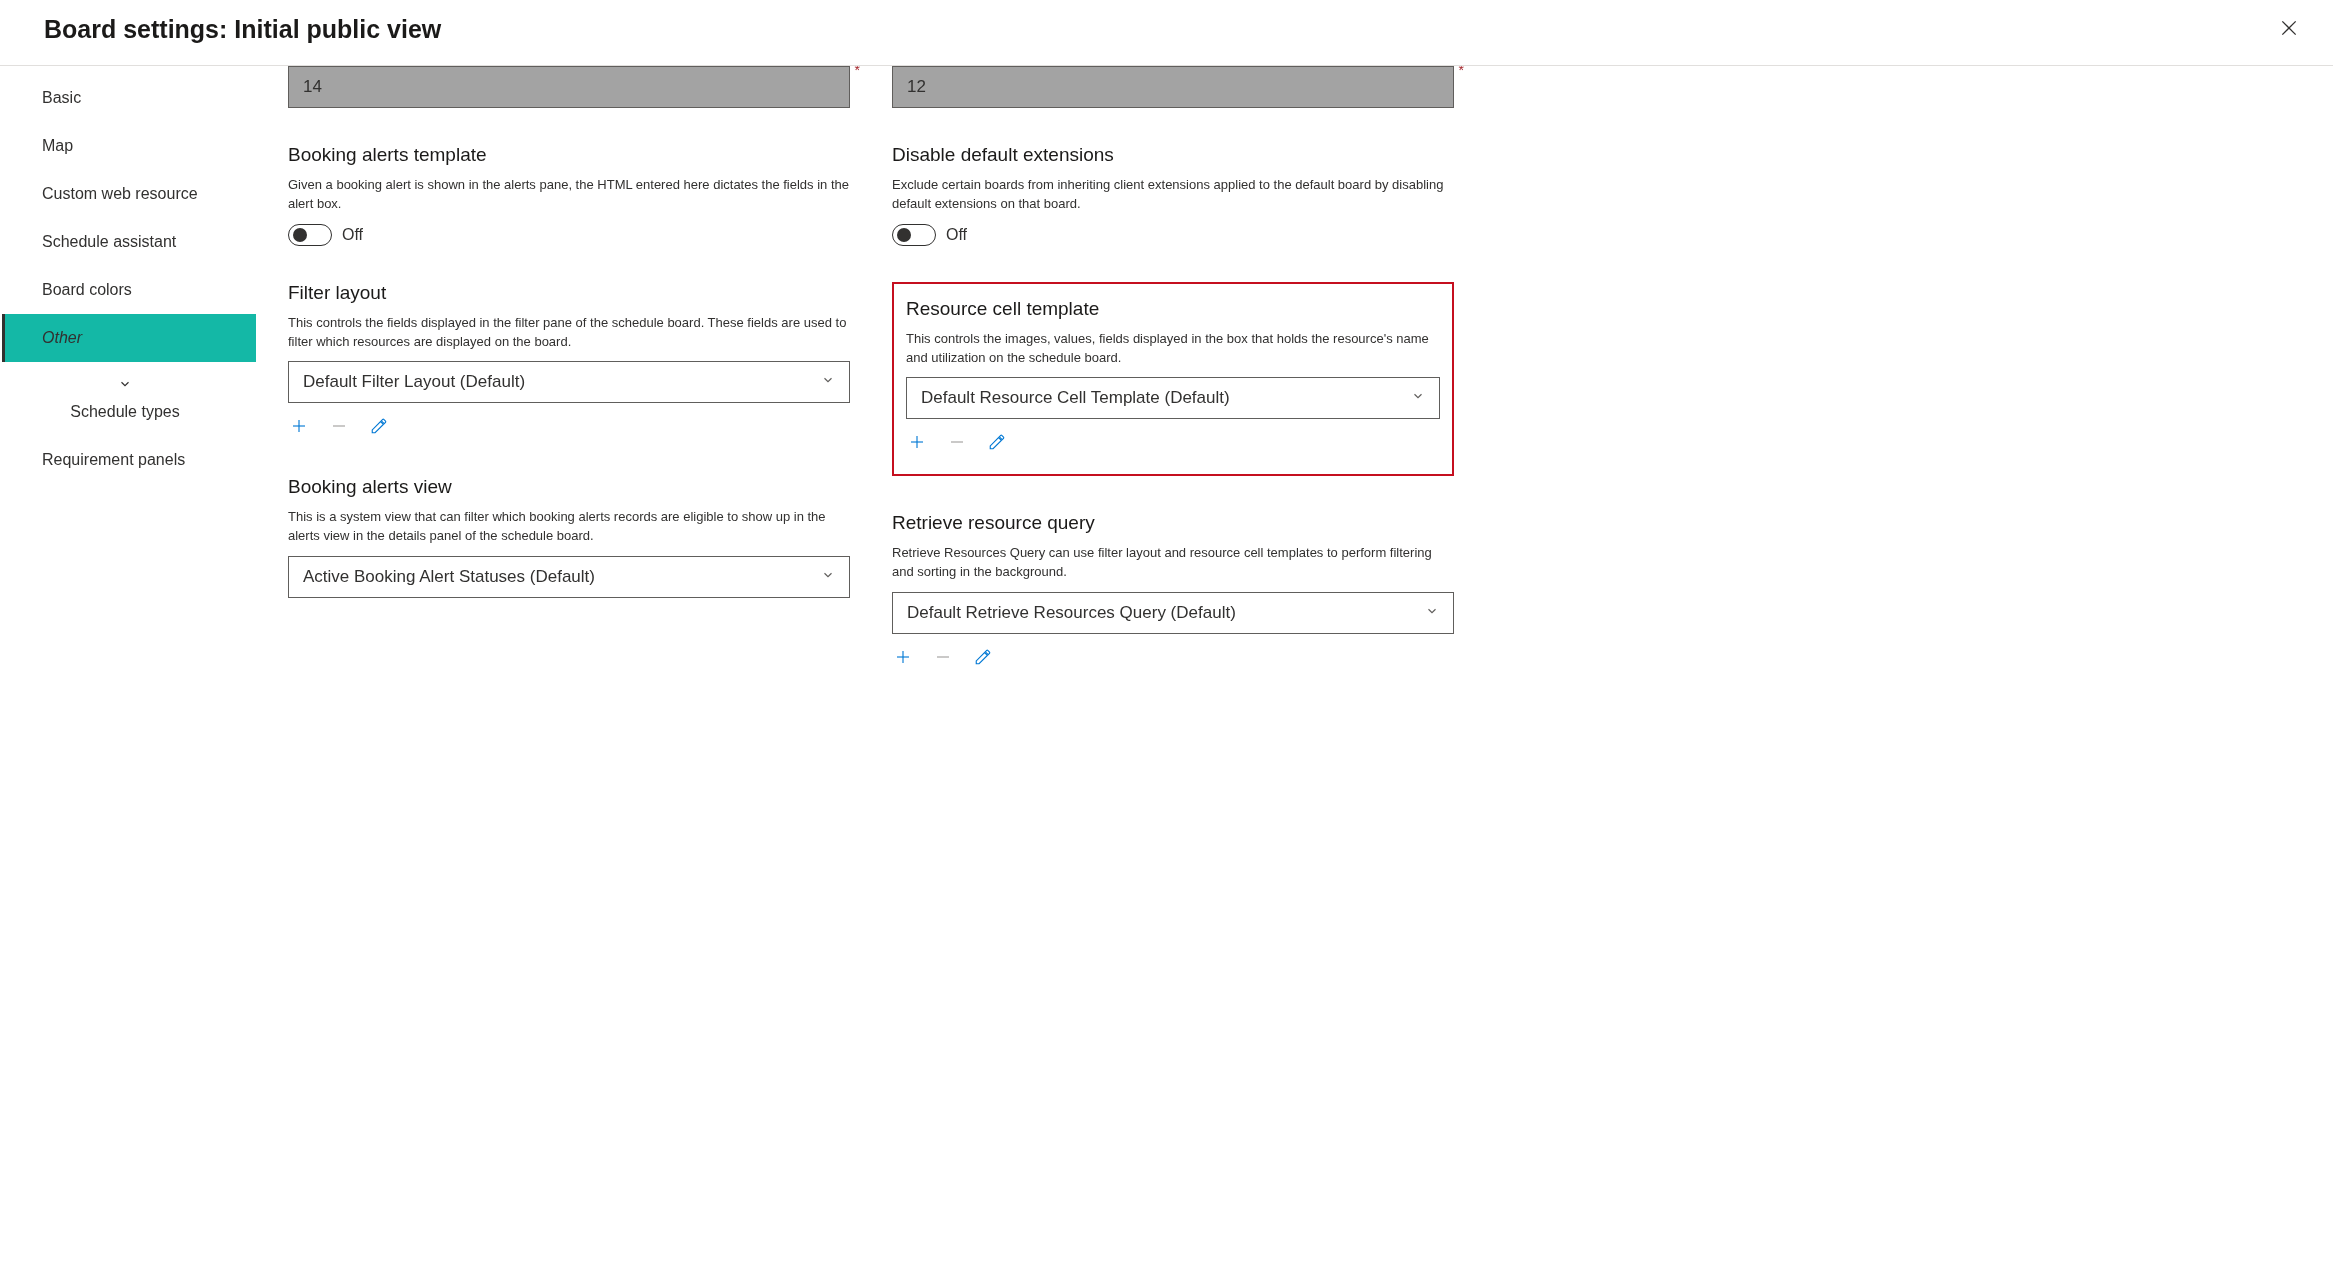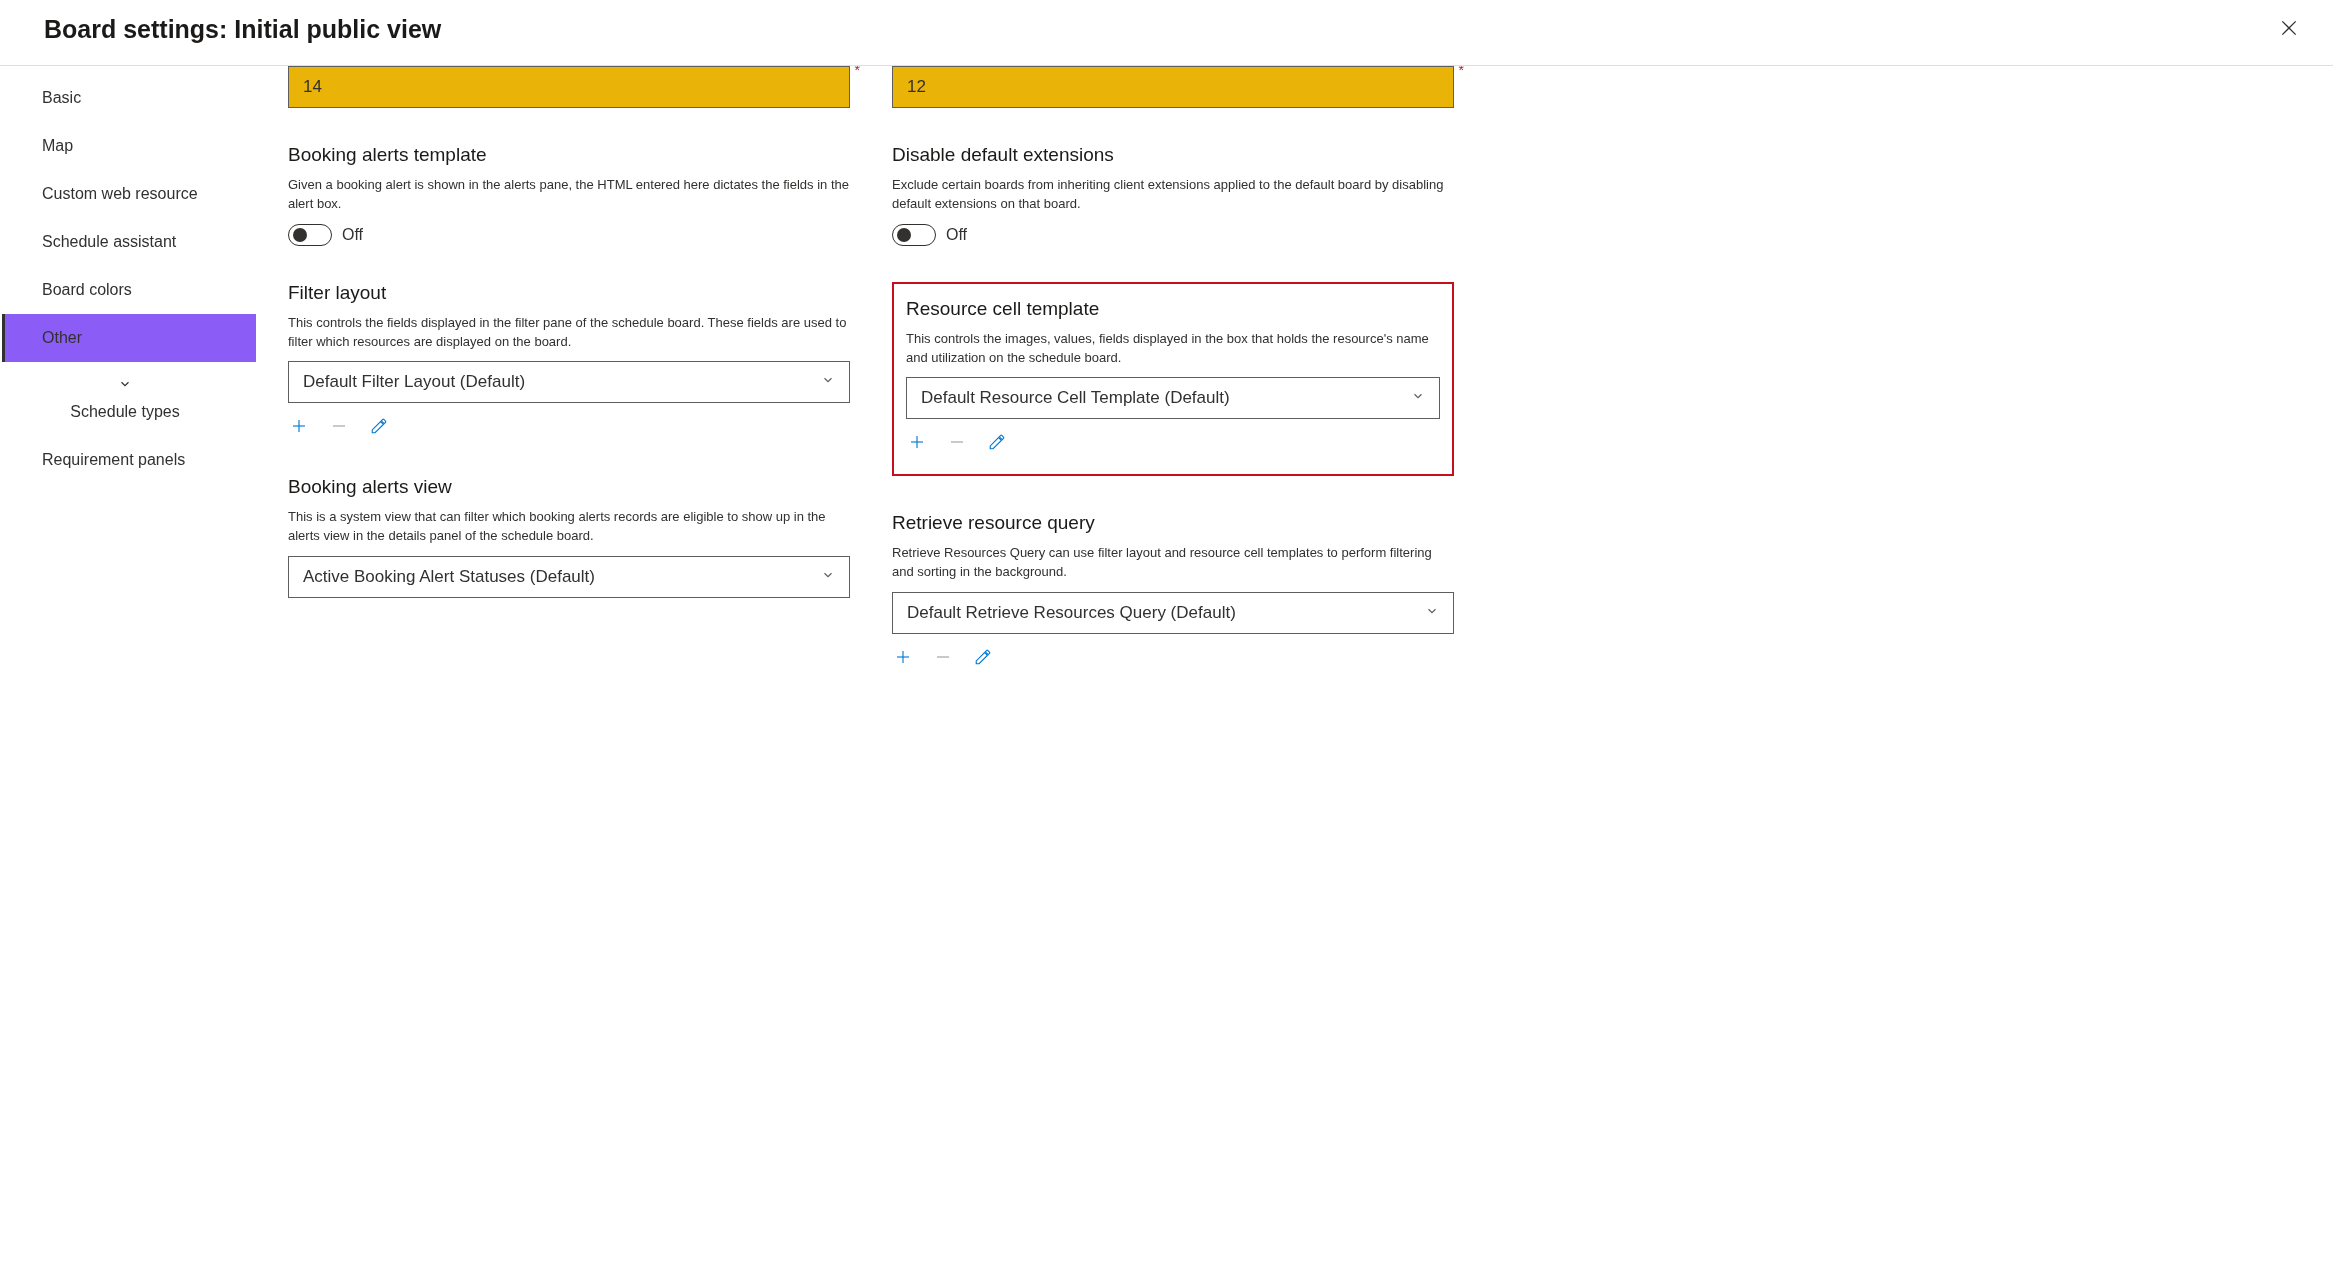--- a/index.html
+++ b/index.html
@@ -40,22 +40,23 @@
       border-left: 2px solid transparent;
     }
     .sidebar-item {
       padding: 15px 20px 15px 40px;
       font-size: 16px;
       color: #323130;
       cursor: pointer;
       position: relative;
     }
     .sidebar-item.selected {
-      background: #8b5cf6;
+      background: #14b8a6;
       font-weight: 400;
+      font-style: italic;
     }
     .sidebar-item.selected::before {
       content: "";
       position: absolute;
       left: 0;
       top: 0;
       bottom: 0;
       width: 3px;
       background: #323130;
     }
@@ -87,21 +88,21 @@
       top: -4px;
       color: #a4262c;
       font-size: 14px;
     }
     .text-input {
       width: 100%;
       border: 1px solid #605e5c;
       padding: 10px 14px;
       font-size: 17px;
       font-family: inherit;
-      background: #eab308;
+      background: #a3a3a3;
       color: #323130;
     }
     .label {
       font-size: 19px;
       font-weight: 400;
       color: #1b1a19;
       margin-bottom: 10px;
     }
     .desc {
       font-size: 13px;

